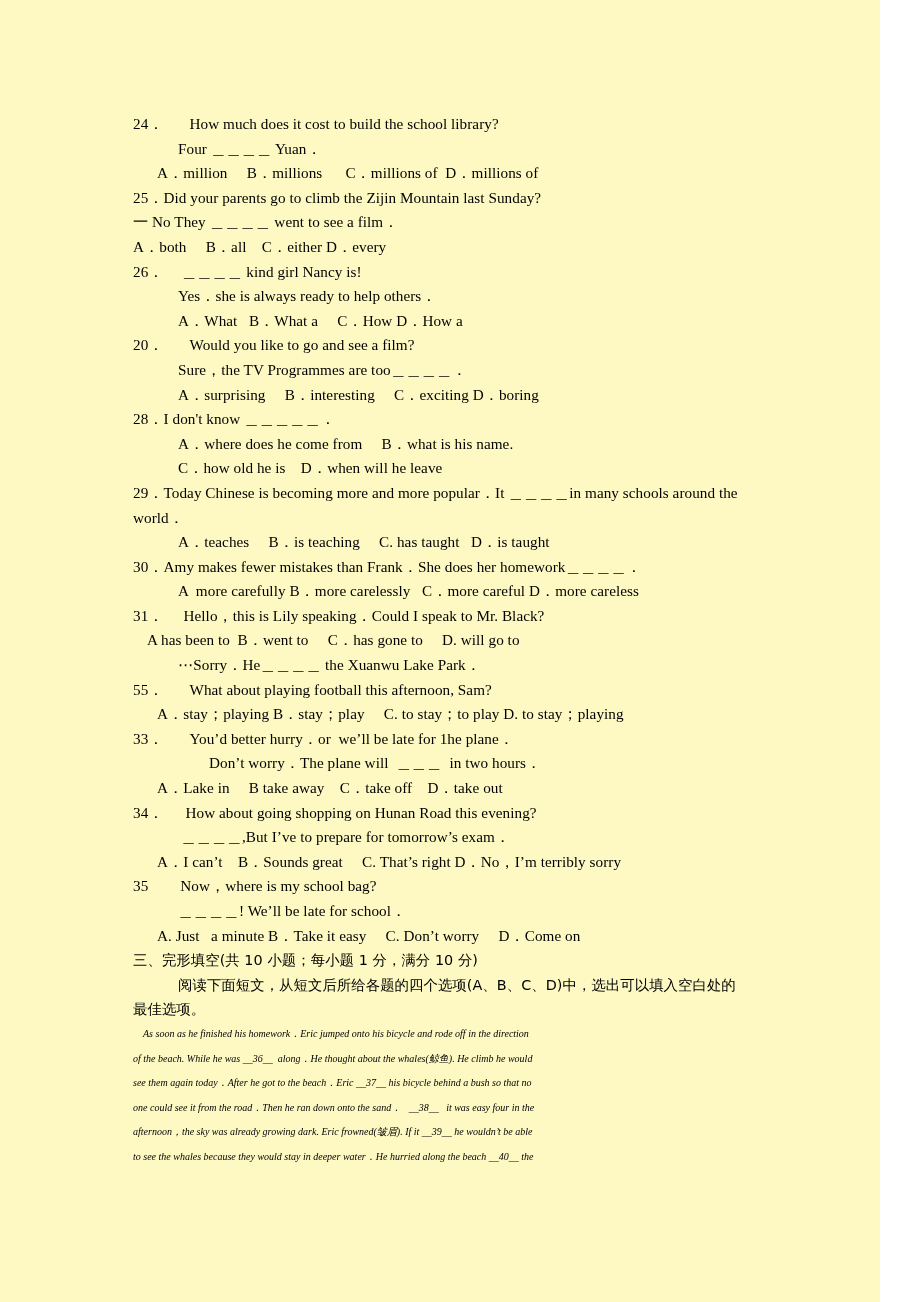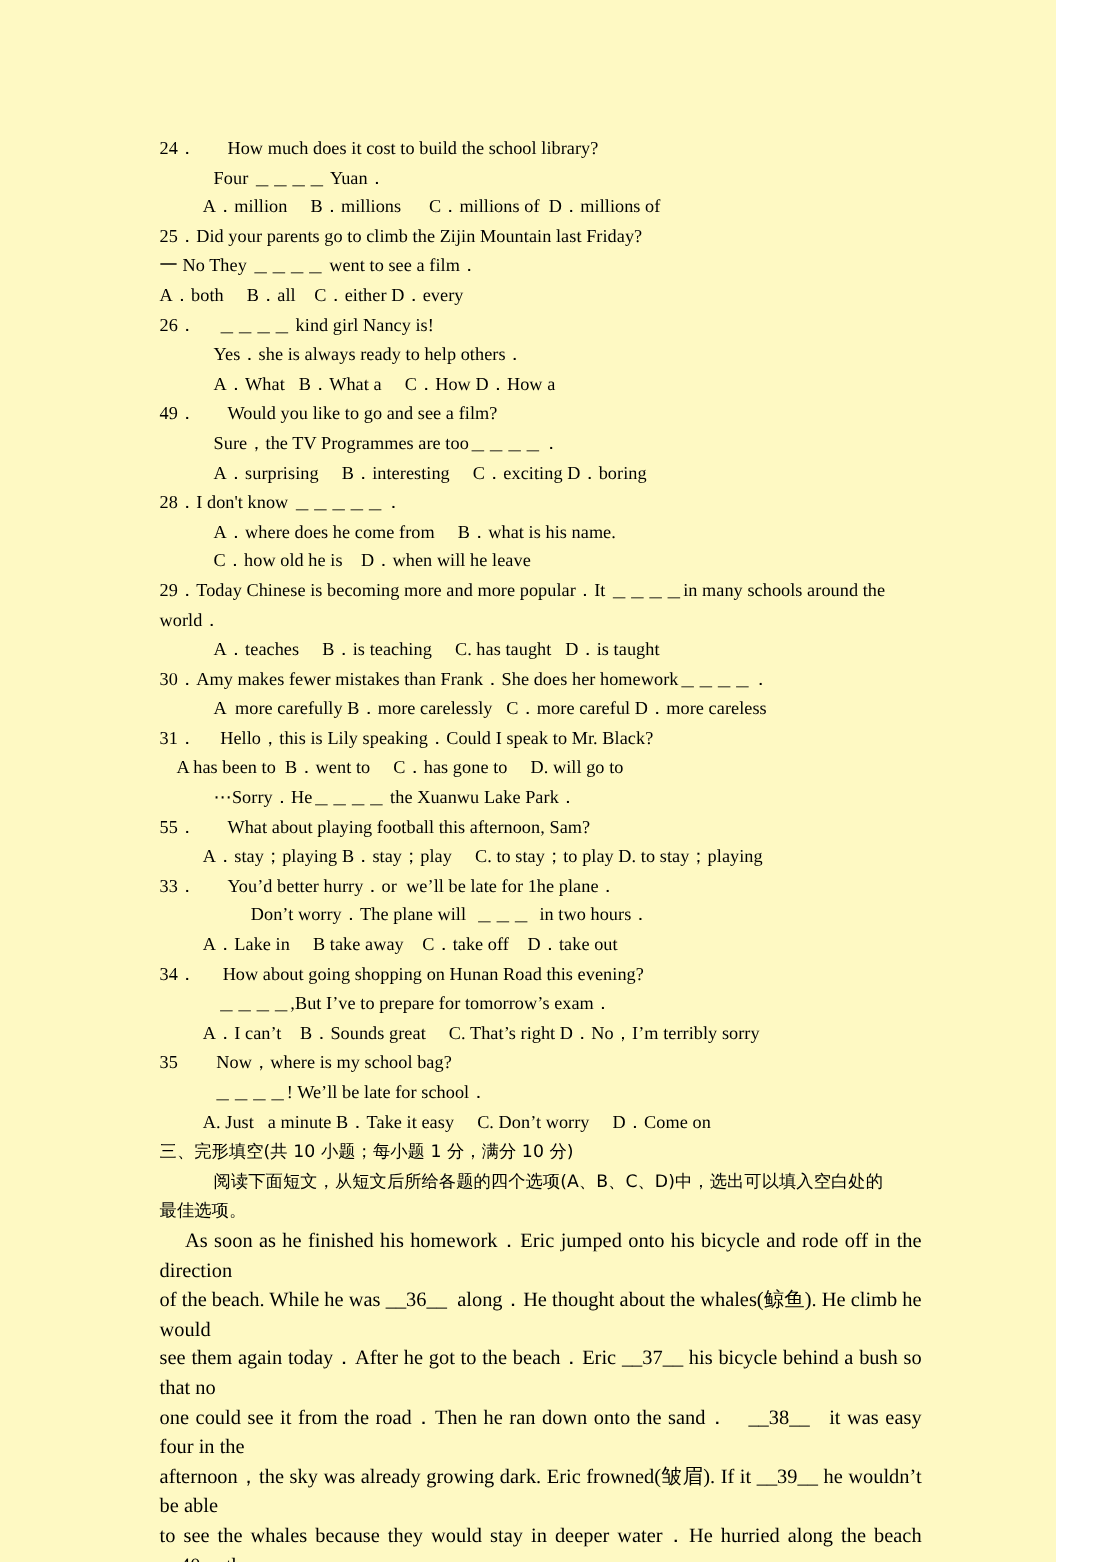--- a/index.html
+++ b/index.html
@@ -25,54 +25,55 @@
   .line {
     font-size: 15.2px;
     line-height: 24.6px;
     white-space: pre-wrap;
     letter-spacing: 0.05px;
     -webkit-font-smoothing: antialiased;
   }
   
   .i0  { margin-left: 0; }
   .i1  { margin-left: 14px; }
-  .i2  { margin-left: 36px; }
+  .i2  { margin-left: 24px; }
   .i3  { margin-left: 45px; }
   .i4  { margin-left: 48px; }
   .i5  { margin-left: 76px; }
 
   .cn {
     font-family: "DejaVu Sans", "Liberation Sans", sans-serif;
     font-size: 14.4px;
   }
   .passage {
-    font-size: 17px;
+    font-size: 10px;
     line-height: 24.6px;
     text-align: justify;
     white-space: pre-wrap;
+    font-style: italic;
   }
 </style>
 </head>
 <body>
 
 <div id="page">
 
   <div class="line i0"><span>24．</span><span style="display:inline-block;width:26px"></span><span>How much does it cost to build the school library?</span></div>
   <div class="line i3">Four ＿＿＿＿ Yuan．</div>
   <div class="line i2">A．million     B．millions      C．millions of  D．millions of</div>
 
-  <div class="line i0"><span>25．</span><span>Did your parents go to climb the Zijin Mountain last Friday?</span></div>
+  <div class="line i0"><span>25．</span><span>Did your parents go to climb the Zijin Mountain last Sunday?</span></div>
   <div class="line i0">一 No They ＿＿＿＿ went to see a film．</div>
   <div class="line i0">A．both     B．all    C．either D．every</div>
 
   <div class="line i0"><span>26．</span><span style="display:inline-block;width:18px"></span><span>＿＿＿＿ kind girl Nancy is!</span></div>
   <div class="line i3">Yes．she is always ready to help others．</div>
   <div class="line i3">A．What   B．What a     C．How D．How a</div>
 
-  <div class="line i0"><span>49．</span><span style="display:inline-block;width:26px"></span><span>Would you like to go and see a film?</span></div>
+  <div class="line i0"><span>20．</span><span style="display:inline-block;width:26px"></span><span>Would you like to go and see a film?</span></div>
   <div class="line i3">Sure，the TV Programmes are too＿＿＿＿．</div>
   <div class="line i3">A．surprising     B．interesting     C．exciting D．boring</div>
 
   <div class="line i0"><span>28．</span><span>I don't know ＿＿＿＿＿．</span></div>
   <div class="line i3">A．where does he come from     B．what is his name.</div>
   <div class="line i3">C．how old he is    D．when will he leave</div>
 
   <div class="line i0"><span>29．</span><span>Today Chinese is becoming more and more popular．It ＿＿＿＿in many schools around the</span></div>
   <div class="line i0">world．</div>
   <div class="line i3">A．teaches     B．is teaching     C. has taught   D．is taught</div>

